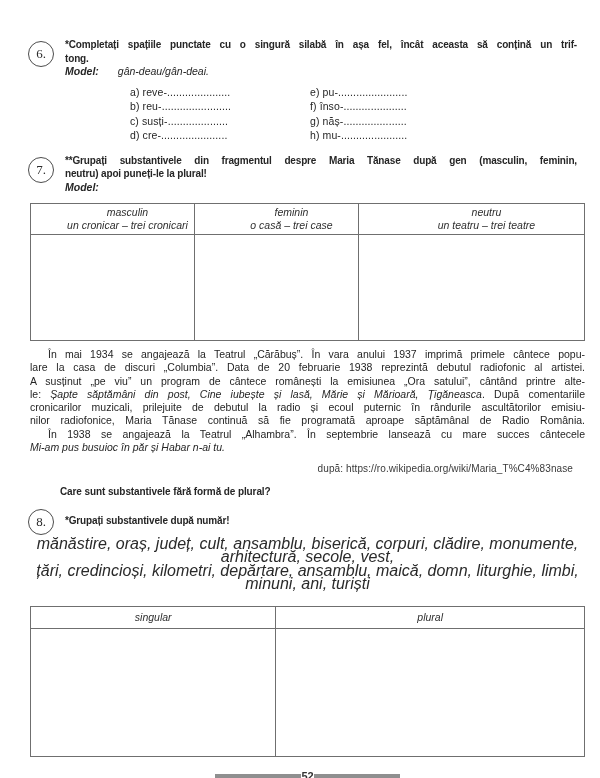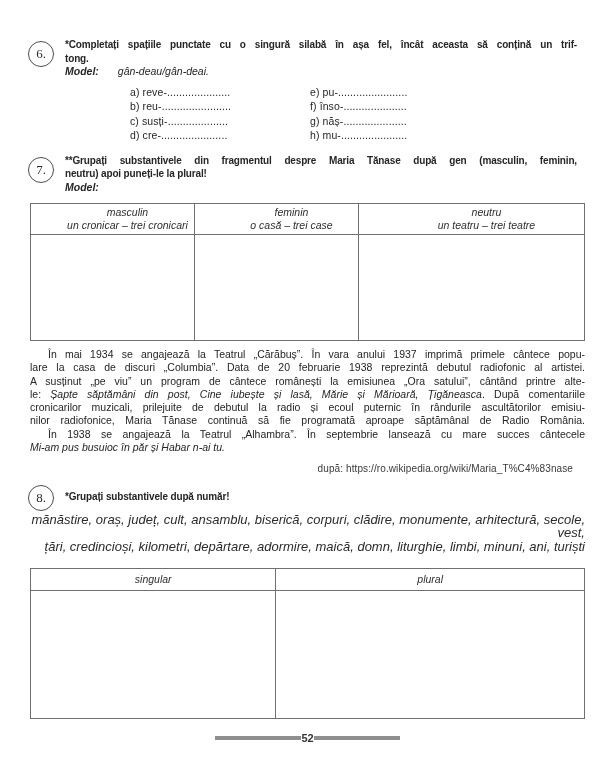--- a/index.html
+++ b/index.html
@@ -64,21 +64,21 @@
   .passage .pline { text-align: justify; text-align-last: justify; }
   .passage .pline.ind { text-indent: 18px; }
   .passage .pline.nojust { text-align: left; text-align-last: left; }
 
   .credit { margin-top: 9px; font-size: 10px; color: #3a3a3a; text-align: right; padding-right: 12px; letter-spacing: 0.1px; }
 
   .question { margin: 11px 0 0 30px; font-weight: bold; font-size: 10px; letter-spacing: -0.1px; line-height: 13px; }
 
   
   .ex8-head .badge { top: -5px; }
-  .word-list { margin-top: 9px; font-style: italic; font-size: 13px; line-height: 13.5px; text-align: right; color: #2a2a2a; }
+  .word-list { margin-top: 9px; font-style: italic; font-size: 16px; line-height: 13.5px; text-align: center; color: #2a2a2a; }
 
   
   .footer { margin-top: 13px; display: flex; align-items: center; justify-content: center; gap: 0; }
   .footer-rule { width: 86px; height: 4px; background: #8f8f8f; }
   .page-number { font-size: 11px; font-weight: 600; color: #333; }
 
   i { font-style: italic; }
 </style>
 </head>
 <body>
@@ -154,31 +154,32 @@
       <div class="pline"><span>A susținut „pe viu” un program de cântece românești la emisiunea „Ora satului”, cântând printre alte-</span></div>
       <div class="pline"><span>le: </span><i>Șapte săptămâni din post, Cine iubește și lasă, Mărie și Mărioară, Țigăneasca</i><span>. După comentariile</span></div>
       <div class="pline"><span>cronicarilor muzicali, prilejuite de debutul la radio și ecoul puternic în rândurile ascultătorilor emisiu-</span></div>
       <div class="pline"><span>nilor radiofonice, Maria Tănase continuă să fie programată aproape săptămânal de Radio România.</span></div>
       <div class="pline ind"><span>În 1938 se angajează la Teatrul „Alhambra”. În septembrie lansează cu mare succes cântecele</span></div>
       <div class="pline nojust"><i>Mi-am pus busuioc în păr și Habar n-ai tu.</i></div>
     </div>
 
   <div class="credit">după: https://ro.wikipedia.org/wiki/Maria_T%C4%83nase</div>
 
+  <div class="question">Care sunt substantivele fără formă de plural?</div>
 
   <section style="margin-top:16px">
     <div class="ex-head ex8-head">
       <div class="badge">8.</div>
       <div class="ex-title">
         <div class="tline">*Grupați substantivele după număr!</div>
       </div>
     </div>
     <div class="word-list">
       <div>mănăstire, oraș, județ, cult, ansamblu, biserică, corpuri, clădire, monumente, arhitectură, secole, vest,</div>
-      <div>țări, credincioși, kilometri, depărtare, adormire, maică, domn, liturghie, limbi, minuni, ani, turiști</div>
+      <div>țări, credincioși, kilometri, depărtare, ansamblu, maică, domn, liturghie, limbi, minuni, ani, turiști</div>
     </div>
     <table class="number-table">
       <tbody>
         <tr class="thead-row">
           <td class="thead-cell c1">singular</td>
           <td class="thead-cell">plural</td>
         </tr>
         <tr class="body-row">
           <td class="c1"></td>
           <td></td>

